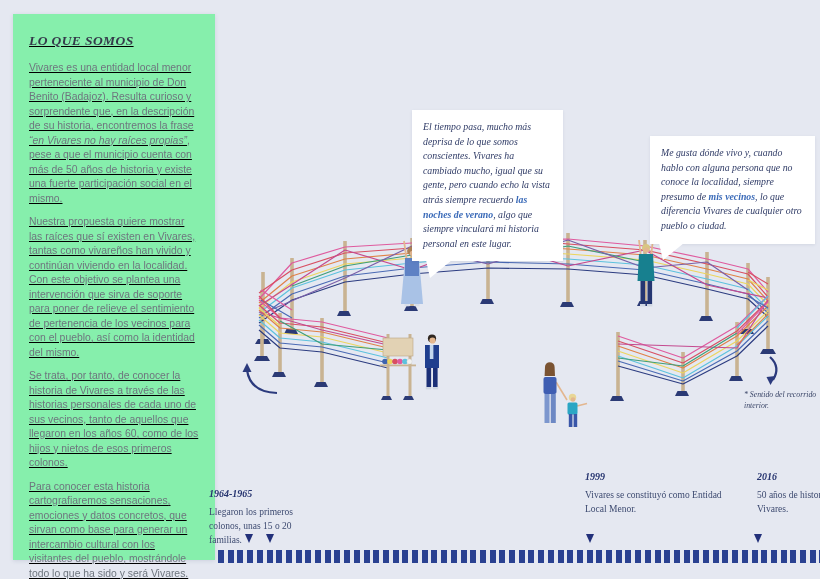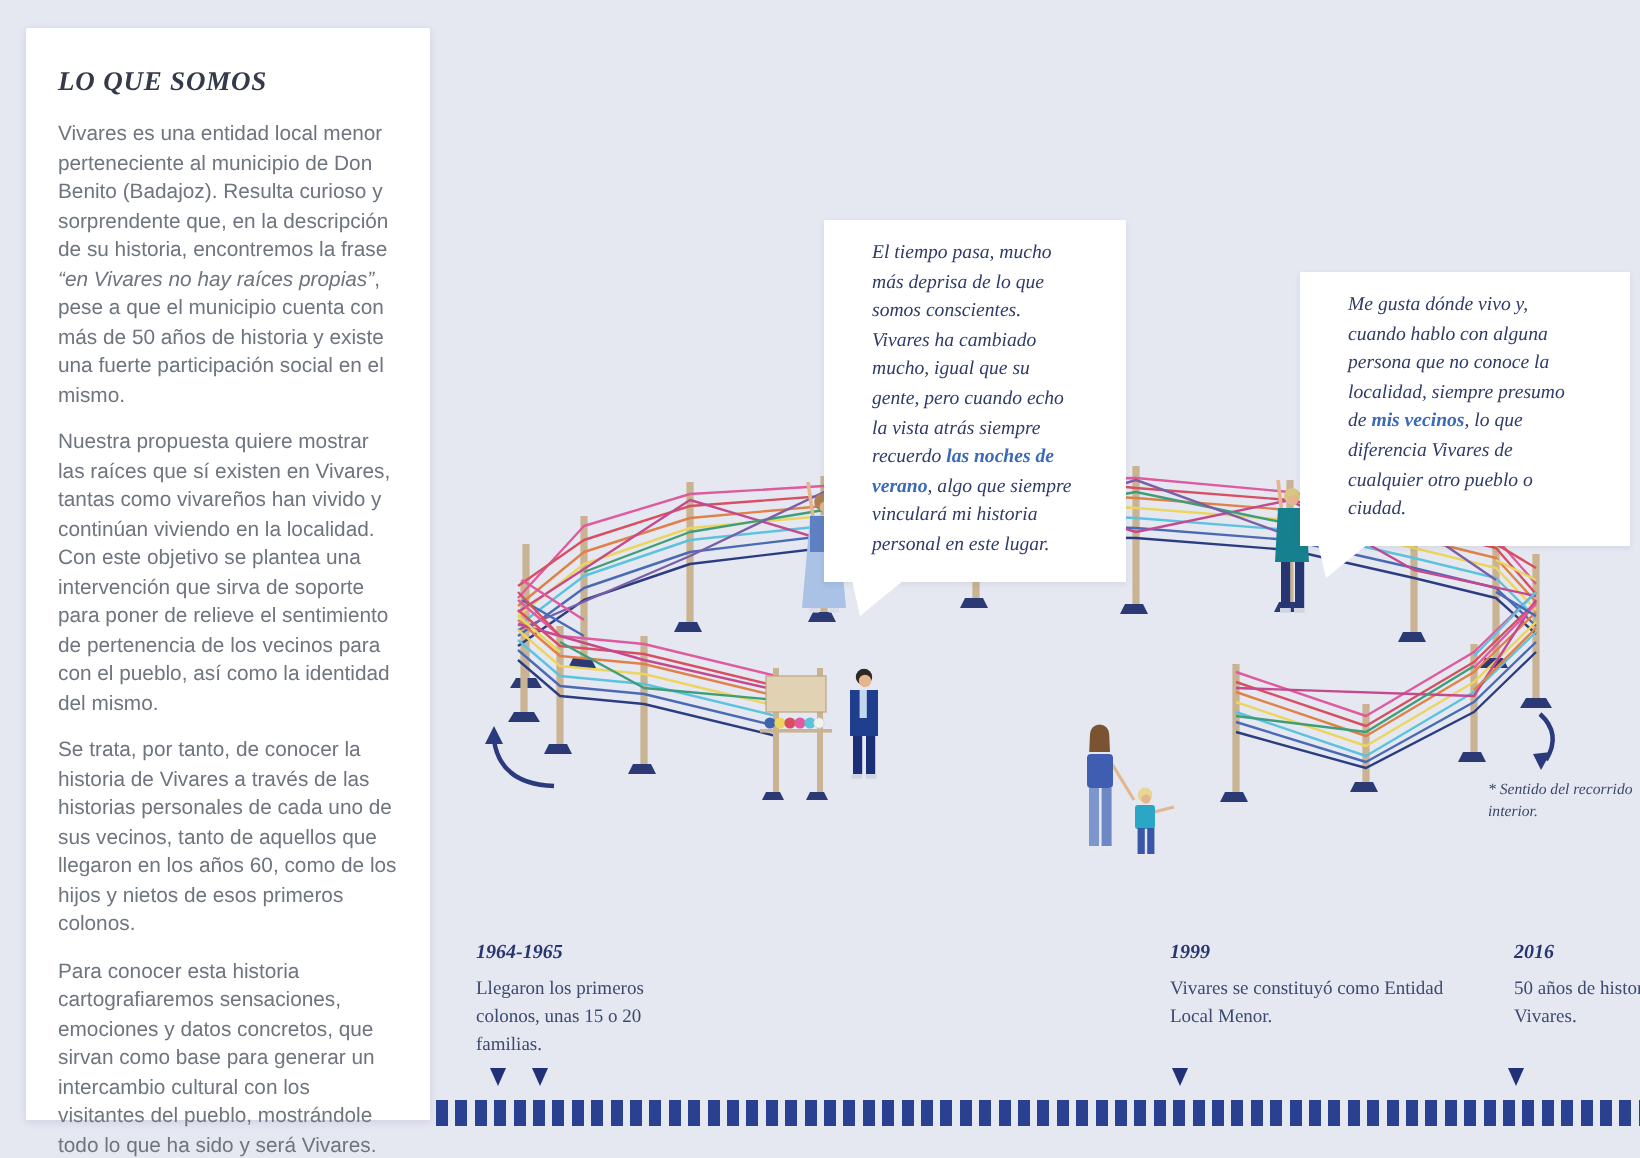--- a/index.html
+++ b/index.html
@@ -7,40 +7,41 @@
   body {
     position:relative;
     width:820px; height:579px;
     background:#e5e8f1;
     font-family:"Liberation Sans", sans-serif;
     overflow:hidden;
   }
   
   .panel {
     position:absolute; left:13px; top:14px; width:202px; height:546px;
-    background:#ffffff;
+    background:#86efac;
     box-shadow:0 1px 4px rgba(60,70,110,0.14);
     padding:19px 16px 0 16px;
+    text-decoration:underline;
   }
   .panel-title {
     font-family:"Liberation Serif", serif;
     font-style:italic; font-weight:bold;
     font-size:13.5px; letter-spacing:0.4px;
     color:#343a4a; margin-bottom:12px;
   }
   .panel p {
     font-size:10.4px; line-height:14.5px;
     color:#6e757e; margin-bottom:9px;
   }
   .panel p .quote { font-style:italic; }
   
   .bubble {
     position:absolute; background:#ffffff;
     box-shadow:0 1px 3px rgba(60,70,110,0.10);
-    padding:10px 24px;
+    padding:10px 11px;
     font-family:"Liberation Serif", serif; font-style:italic;
     font-size:9.8px; line-height:14.6px; color:#2f3b66;
   }
   .bubble .hl { color:#3a6ab8; font-weight:bold; }
   .bubble-1 { left:412px; top:110px; width:151px; }
   .bubble-2 { left:650px; top:136px; width:165px; }
   .tail { position:absolute; }
   .bubble-1 .tail { left:14px; bottom:-17px; }
   .bubble-2 .tail { left:9px; bottom:-16px; }
   
@@ -53,21 +54,21 @@
   
   .tl-event {
     position:absolute; top:470px;
     font-family:"Liberation Serif", serif;
     color:#3d4a70; font-size:9.5px; line-height:14px;
   }
   .tl-years {
     font-style:italic; font-weight:bold; font-size:10px;
     color:#273570; margin-bottom:4px; display:block;
   }
-  .tl-1 { left:238px; width:94px; }
+  .tl-1 { left:209px; width:94px;margin-top:17px; }
   .tl-2 { left:317px; width:142px; }
   .tl-3 { left:585px; width:142px; }
   .tl-4 { left:717px; width:100px;margin-left:40px; }
   .tl-bar {
     position:absolute; left:218px; top:550px; width:602px; height:13px;
     background:repeating-linear-gradient(90deg, #2a4191 0px, #2a4191 6px, rgba(0,0,0,0) 6px, rgba(0,0,0,0) 9.7px);
   }
   .tl-marker {
     position:absolute; top:534px; width:0; height:0;
     border-left:4.5px solid transparent;

